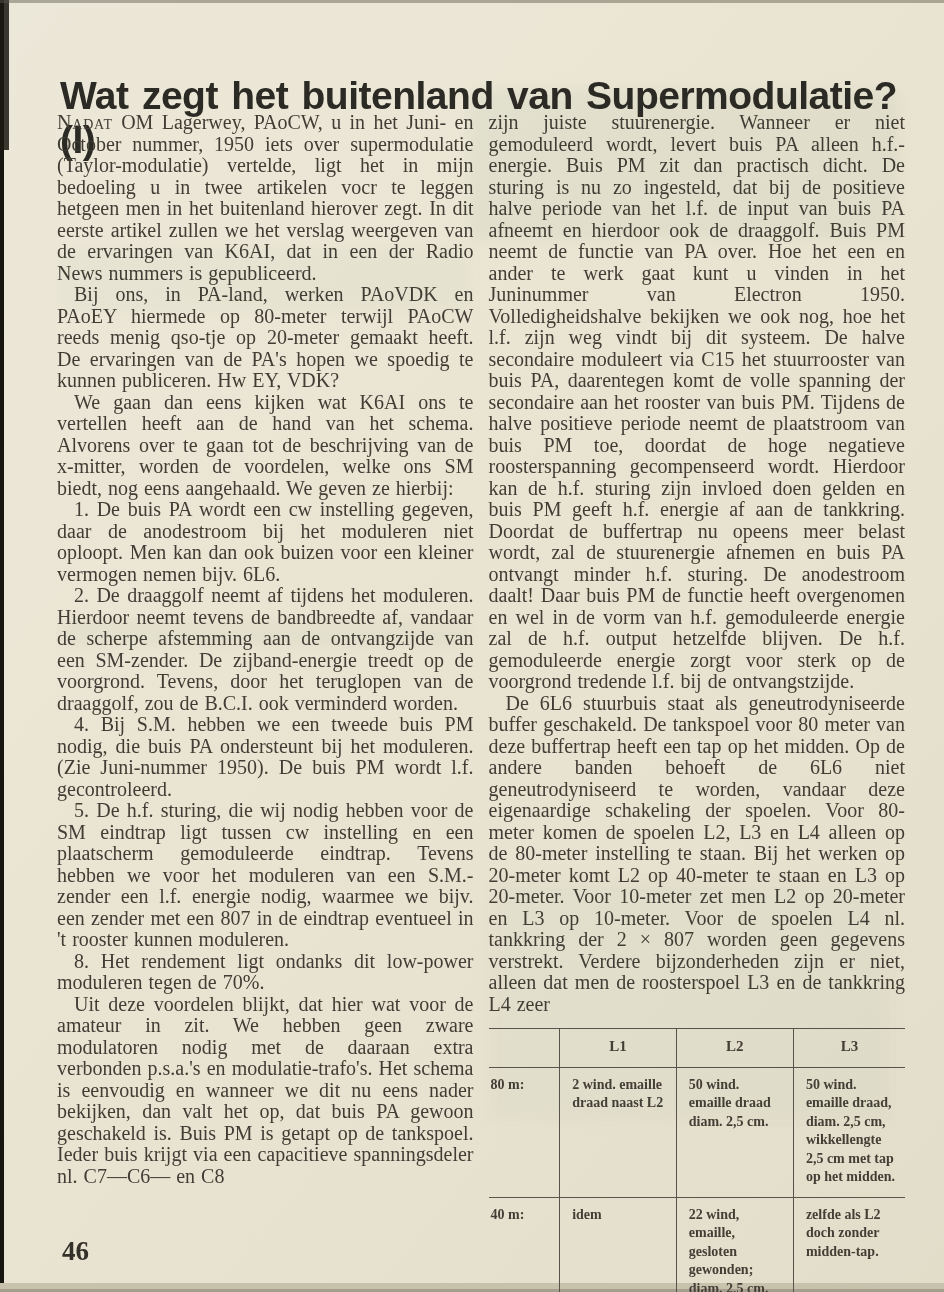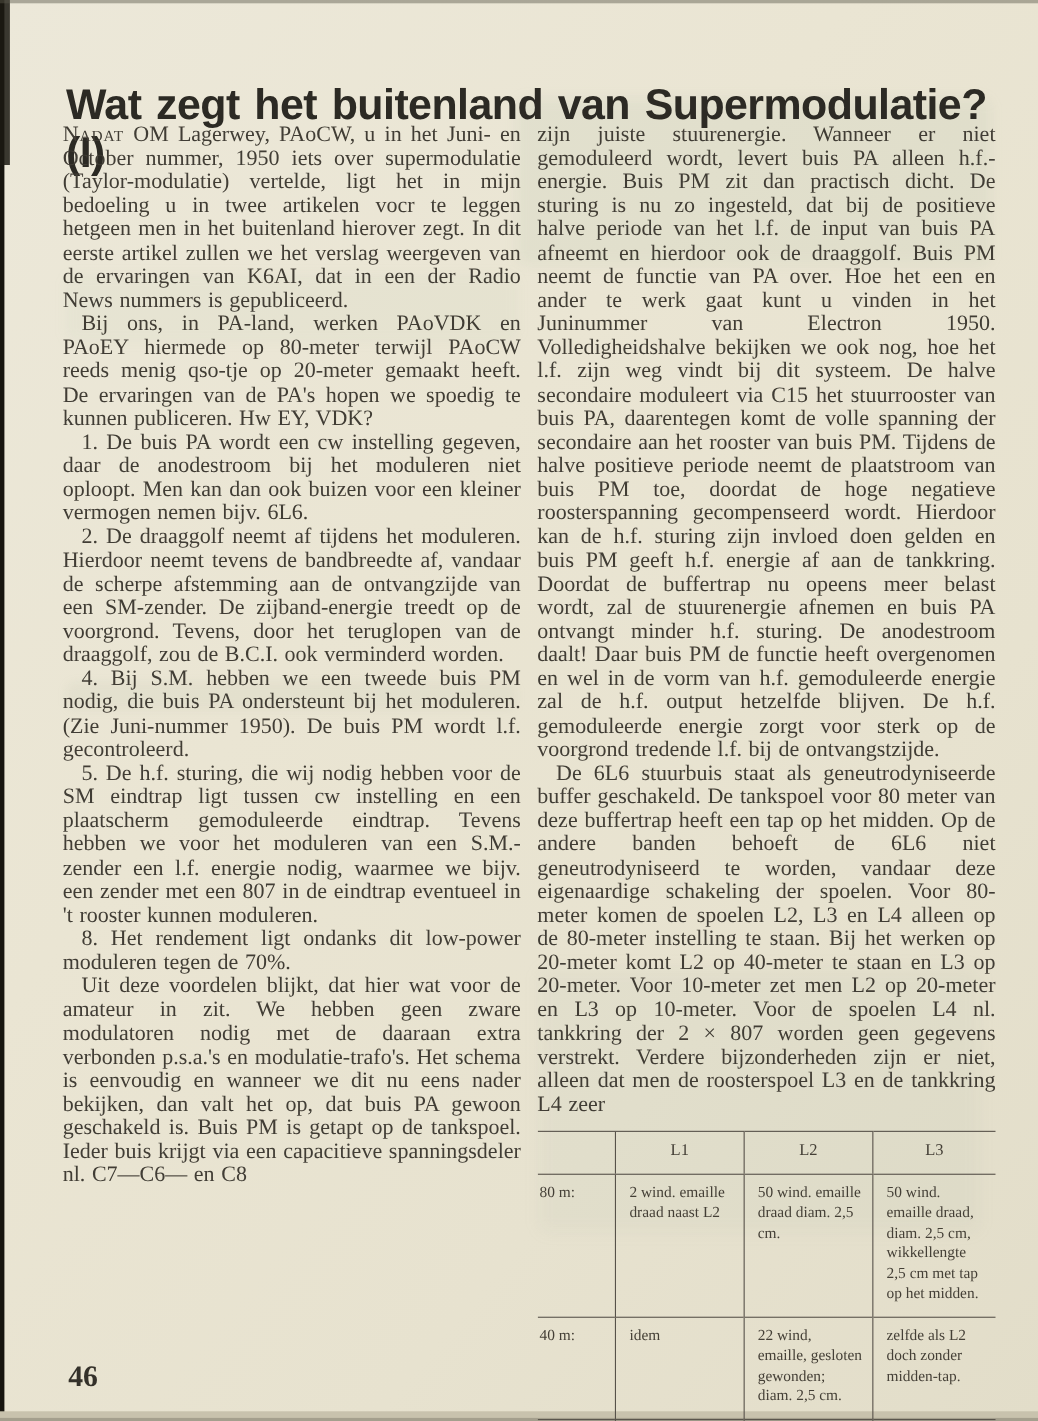--- a/index.html
+++ b/index.html
@@ -45,21 +45,21 @@
   }
   .col p.first { text-indent:0; }
   .lead-word { font-variant:small-caps; letter-spacing:.8px; }
 
   .spec-table {
     margin-top:13px; width:100%;
     border-collapse:collapse;
     font-size:14px; line-height:18.5px;
     color:#443f36;
   }
-  .spec-table th, .spec-table td { vertical-align:top; text-align:left; font-weight:normal;margin-top:24px; }
+  .spec-table th, .spec-table td { vertical-align:top; text-align:left; font-weight:bold;margin-top:24px; }
   .spec-table thead th {
     border-top:1px solid #57524a; border-bottom:1px solid #57524a;
     text-align:center; font-size:15px; padding:8px 0 11px;
   }
   .spec-table thead th:first-child { border-top:1px solid #57524a; }
   .spec-table td { padding:8px 8px 10px 12px; }
   .spec-table td.band { padding:8px 2px 8px 2px; width:68px; }
   .spec-table tbody tr + tr td { border-top:1px solid #5a554c; }
   .spec-table tbody tr:last-child td { border-bottom:1px solid #57524a; }
   .vline { border-left:1px solid #57524a; }
@@ -94,20 +94,21 @@
   <div class="ghost g3"></div>
   <div class="ghost g4"></div>
 
   <h1 class="title">Wat zegt het buitenland van Supermodulatie? (I)</h1>
 
   <div class="columns">
 
     <div class="col">
       <p class="first"><span class="lead-word">Nadat</span> <span>OM Lagerwey, PAoCW, u in het Juni- en October nummer, 1950 iets over supermodulatie (Taylor-modulatie) vertelde, ligt het in mijn bedoeling u in twee artikelen vocr te leggen hetgeen men in het buitenland hierover zegt. In dit eerste artikel zullen we het verslag weergeven van de ervaringen van K6AI, dat in een der Radio News nummers is gepubliceerd.</span></p>
       <p>Bij ons, in PA-land, werken PAoVDK en PAoEY hiermede op 80-meter terwijl PAoCW reeds menig qso-tje op 20-meter gemaakt heeft. De ervaringen van de PA's hopen we spoedig te kunnen publiceren. Hw EY, VDK?</p>
+      <p>We gaan dan eens kijken wat K6AI ons te vertellen heeft aan de hand van het schema. Alvorens over te gaan tot de beschrijving van de x-mitter, worden de voordelen, welke ons SM biedt, nog eens aangehaald. We geven ze hierbij:</p>
       <p>1. De buis PA wordt een cw instelling gegeven, daar de anodestroom bij het moduleren niet oploopt. Men kan dan ook buizen voor een kleiner vermogen nemen bijv. 6L6.</p>
       <p>2. De draaggolf neemt af tijdens het moduleren. Hierdoor neemt tevens de bandbreedte af, vandaar de scherpe afstemming aan de ontvangzijde van een SM-zender. De zijband-energie treedt op de voorgrond. Tevens, door het teruglopen van de draaggolf, zou de B.C.I. ook verminderd worden.</p>
       <p>4. Bij S.M. hebben we een tweede buis PM nodig, die buis PA ondersteunt bij het moduleren. (Zie Juni-nummer 1950). De buis PM wordt l.f. gecontroleerd.</p>
       <p>5. De h.f. sturing, die wij nodig hebben voor de SM eindtrap ligt tussen cw instelling en een plaatscherm gemoduleerde eindtrap. Tevens hebben we voor het moduleren van een S.M.-zender een l.f. energie nodig, waarmee we bijv. een zender met een 807 in de eindtrap eventueel in 't rooster kunnen moduleren.</p>
       <p>8. Het rendement ligt ondanks dit low-power moduleren tegen de 70%.</p>
       <p>Uit deze voordelen blijkt, dat hier wat voor de amateur in zit. We hebben geen zware modulatoren nodig met de daaraan extra verbonden p.s.a.'s en modulatie-trafo's. Het schema is eenvoudig en wanneer we dit nu eens nader bekijken, dan valt het op, dat buis PA gewoon geschakeld is. Buis PM is getapt op de tankspoel. Ieder buis krijgt via een capacitieve spanningsdeler nl. C7—C6— en C8</p>
     </div>
 
     <div class="col">
       <p class="first">zijn juiste stuurenergie. Wanneer er niet gemoduleerd wordt, levert buis PA alleen h.f.-energie. Buis PM zit dan practisch dicht. De sturing is nu zo ingesteld, dat bij de positieve halve periode van het l.f. de input van buis PA afneemt en hierdoor ook de draaggolf. Buis PM neemt de functie van PA over. Hoe het een en ander te werk gaat kunt u vinden in het Juninummer van Electron 1950. Volledigheidshalve bekijken we ook nog, hoe het l.f. zijn weg vindt bij dit systeem. De halve secondaire moduleert via C15 het stuurrooster van buis PA, daarentegen komt de volle spanning der secondaire aan het rooster van buis PM. Tijdens de halve positieve periode neemt de plaatstroom van buis PM toe, doordat de hoge negatieve roosterspanning gecompenseerd wordt. Hierdoor kan de h.f. sturing zijn invloed doen gelden en buis PM geeft h.f. energie af aan de tankkring. Doordat de buffertrap nu opeens meer belast wordt, zal de stuurenergie afnemen en buis PA ontvangt minder h.f. sturing. De anodestroom daalt! Daar buis PM de functie heeft overgenomen en wel in de vorm van h.f. gemoduleerde energie zal de h.f. output hetzelfde blijven. De h.f. gemoduleerde energie zorgt voor sterk op de voorgrond tredende l.f. bij de ontvangstzijde.</p>

